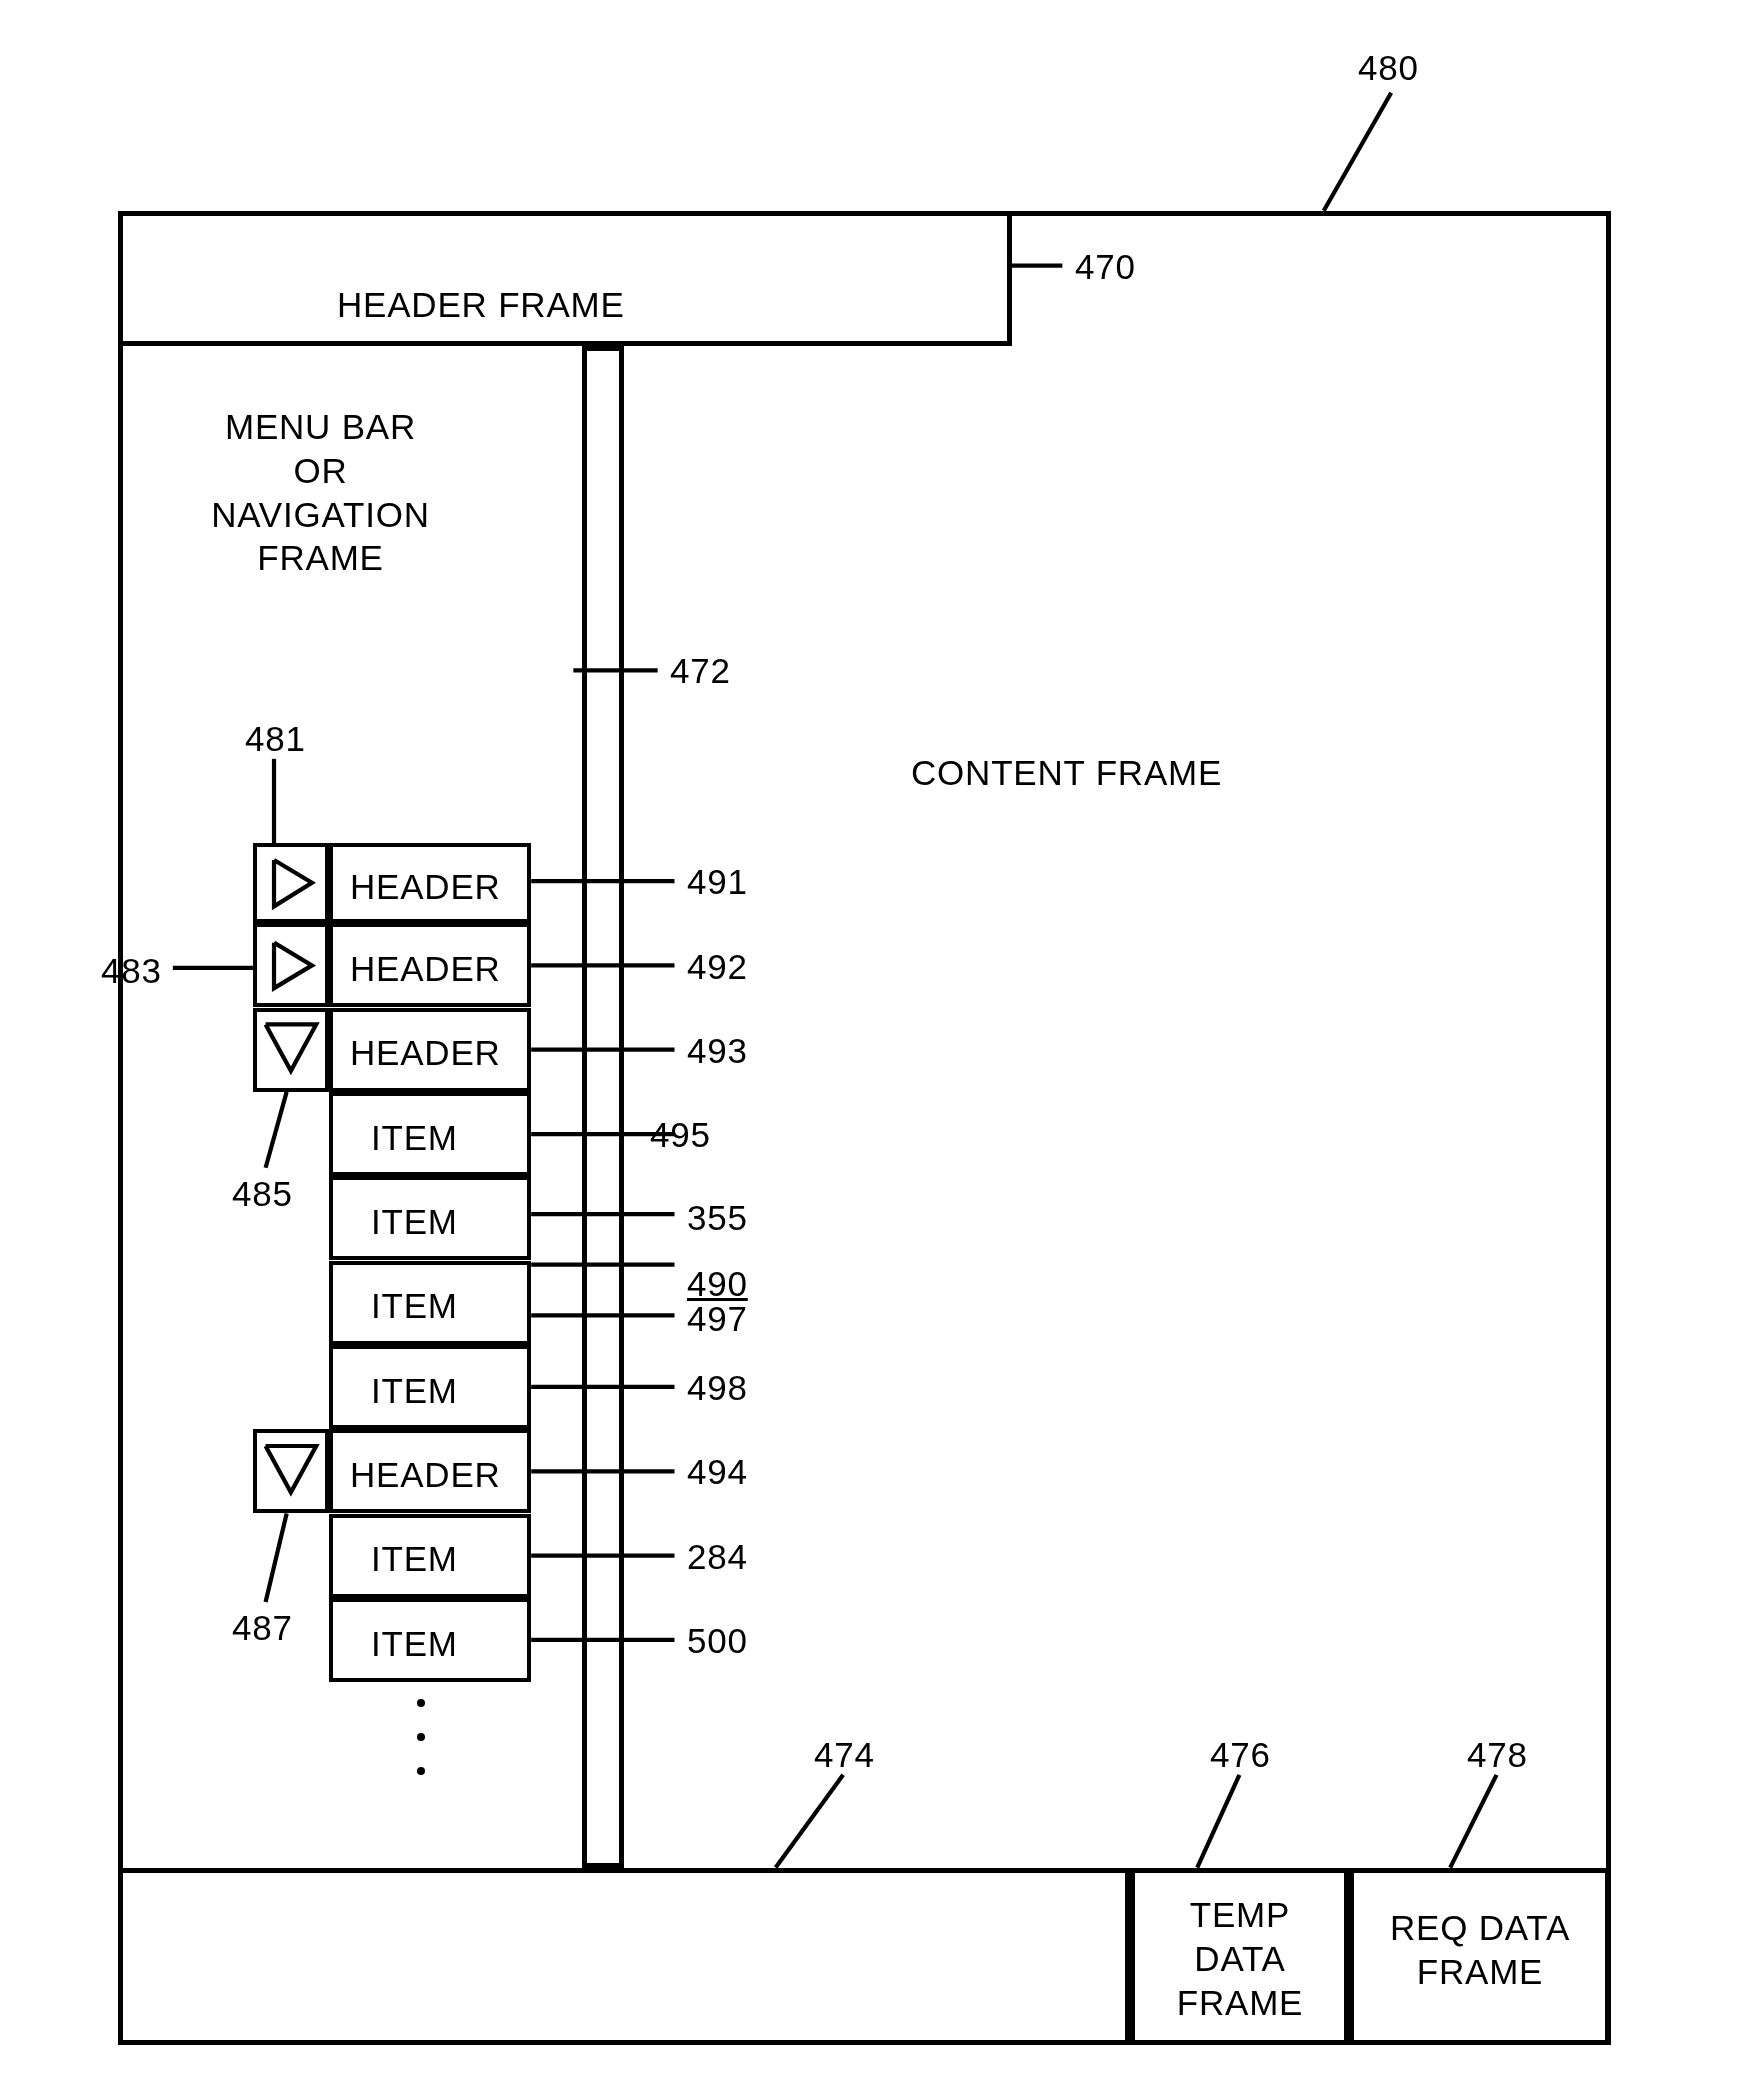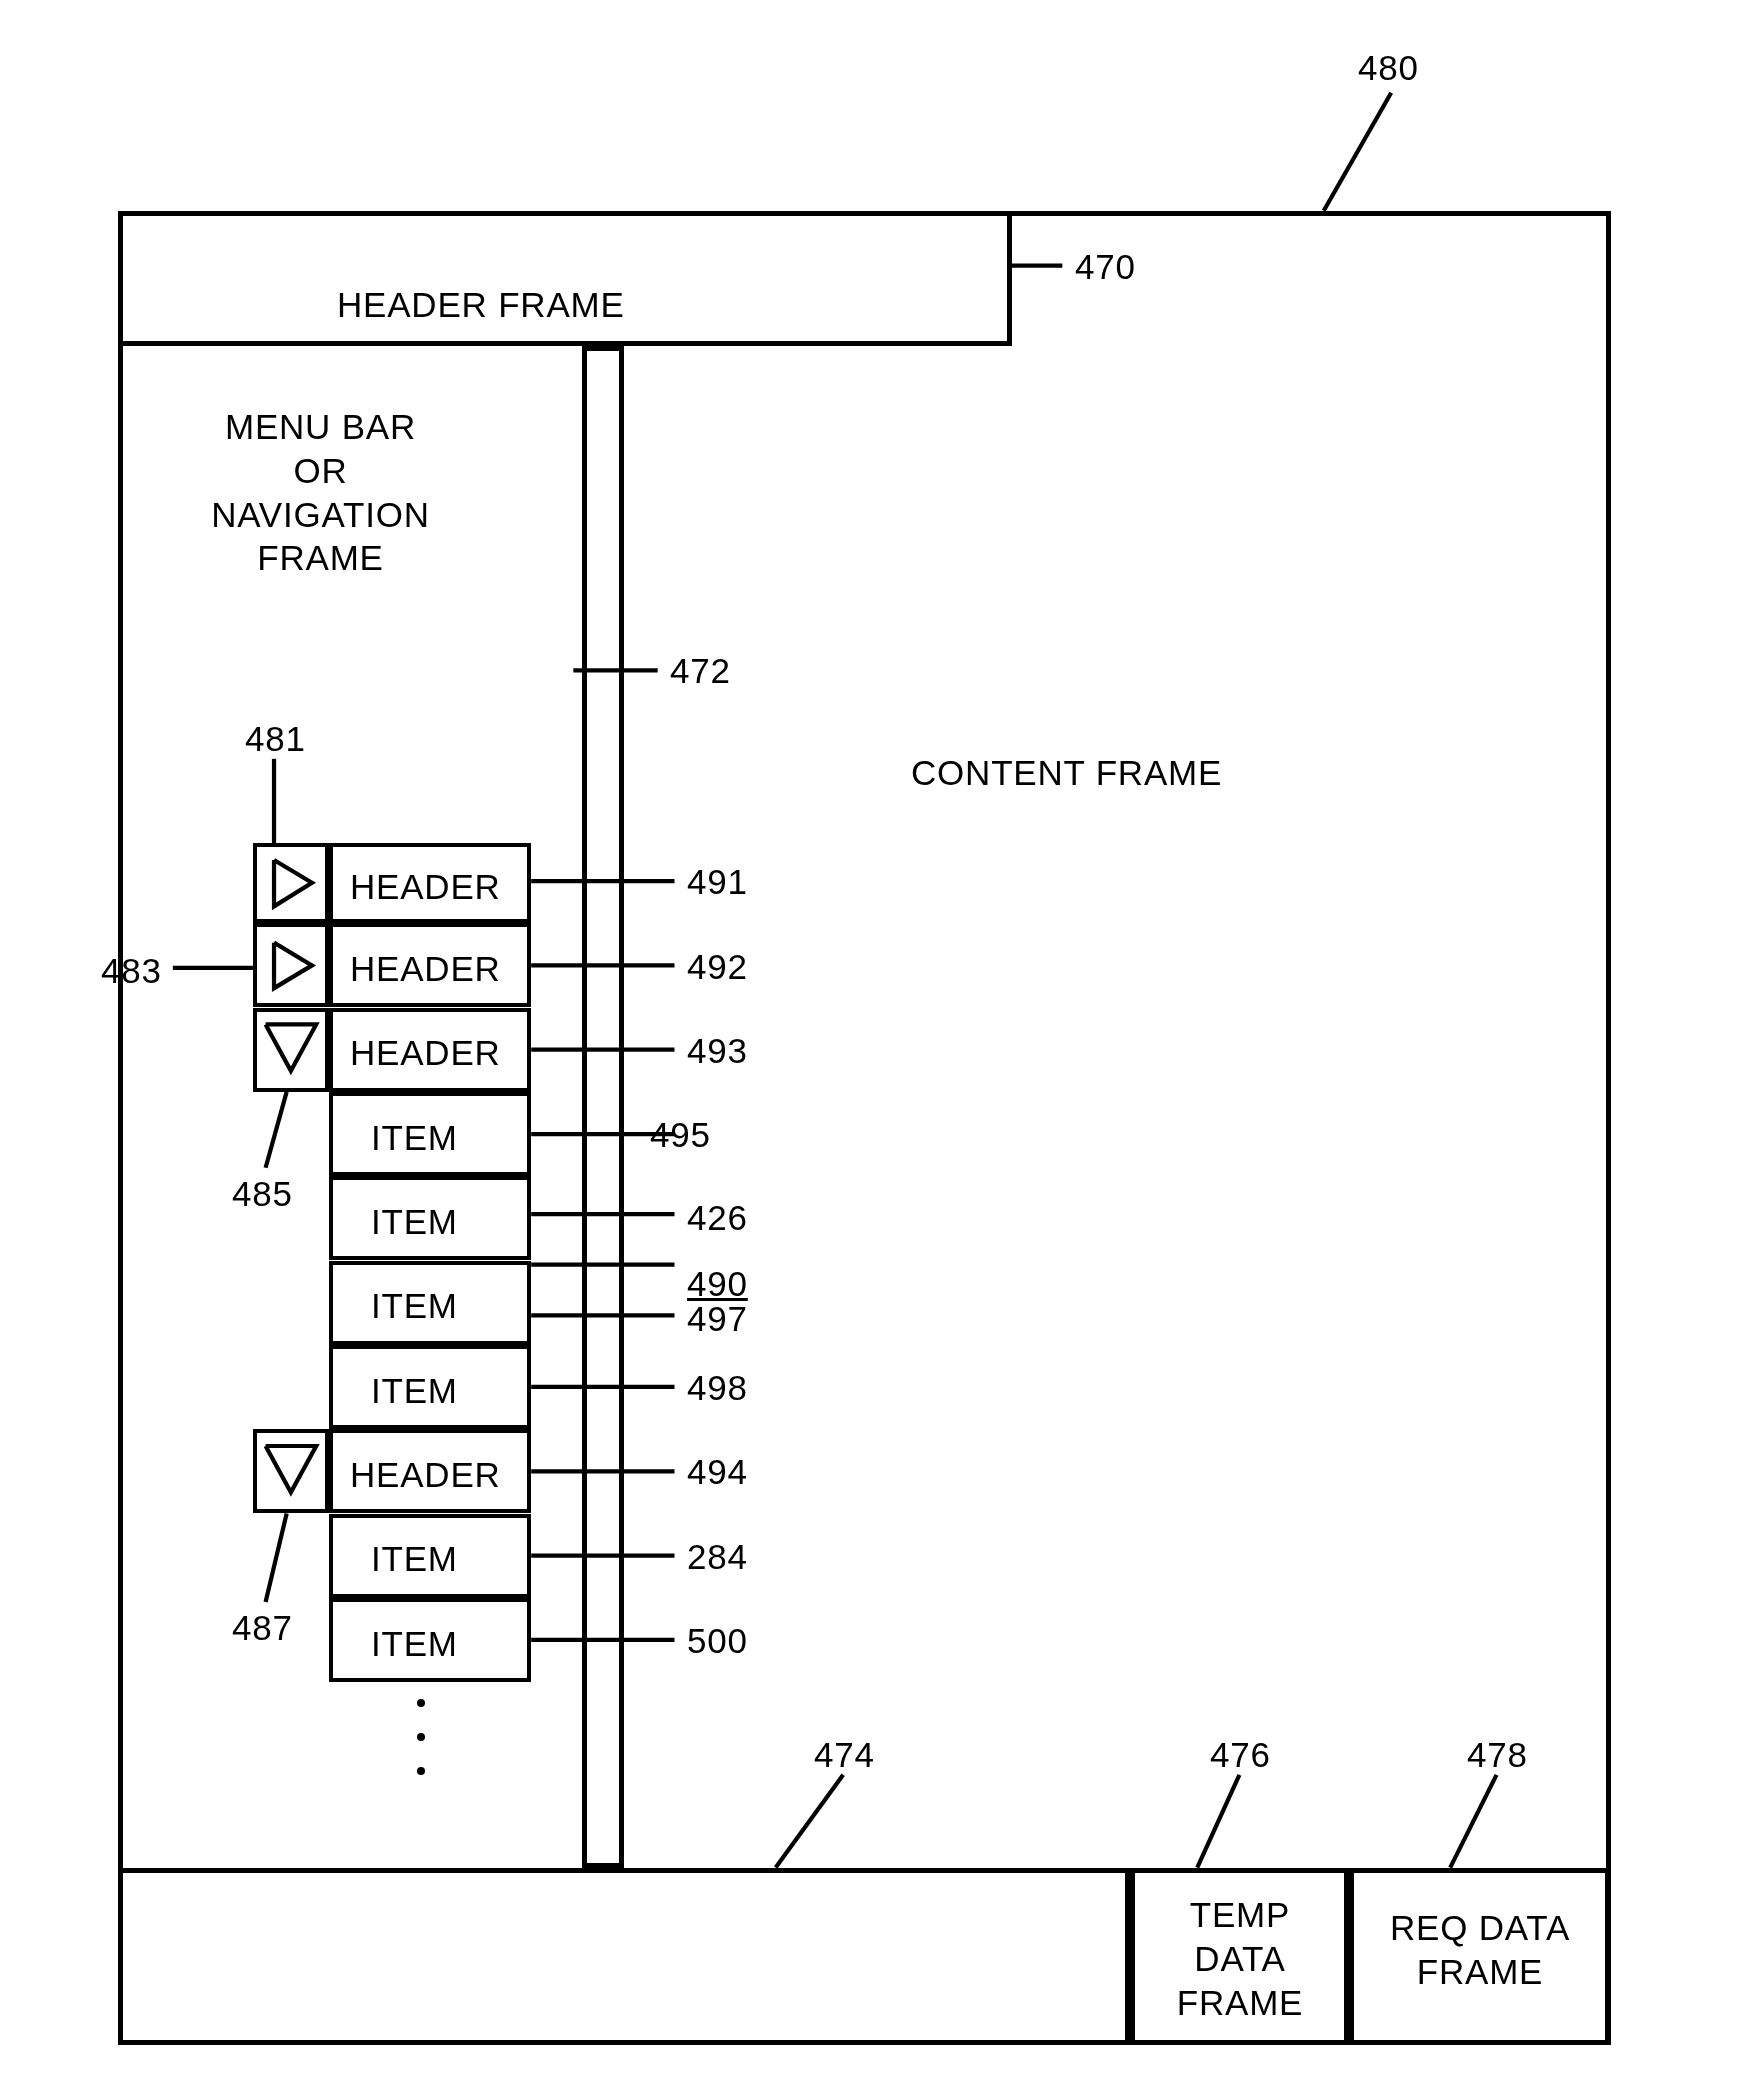--- a/index.html
+++ b/index.html
@@ -130,21 +130,21 @@
   <div class="label" style="left:670px; top:649px;">472</div>
   <div class="label" style="left:245px; top:717px;">481</div>
   <div class="label" style="left:101px; top:949px;">483</div>
   <div class="label" style="left:232px; top:1172px;">485</div>
   <div class="label" style="left:232px; top:1606px;">487</div>
 
   <div class="label" style="left:687px; top:860px;">491</div>
   <div class="label" style="left:687px; top:945px;">492</div>
   <div class="label" style="left:687px; top:1029px;">493</div>
   <div class="label" style="left:650px; top:1113px;">495</div>
-  <div class="label" style="left:687px; top:1196px;">426</div>
+  <div class="label" style="left:687px; top:1196px;">355</div>
   <div class="label" style="left:687px; top:1262px;text-decoration:underline;">490</div>
   <div class="label" style="left:687px; top:1297px;">497</div>
   <div class="label" style="left:687px; top:1366px;">498</div>
   <div class="label" style="left:687px; top:1450px;">494</div>
   <div class="label" style="left:687px; top:1535px;">284</div>
   <div class="label" style="left:687px; top:1619px;">500</div>
 
   <div class="label" style="left:814px; top:1733px;">474</div>
   <div class="label" style="left:1210px; top:1733px;">476</div>
   <div class="label" style="left:1467px; top:1733px;">478</div>

